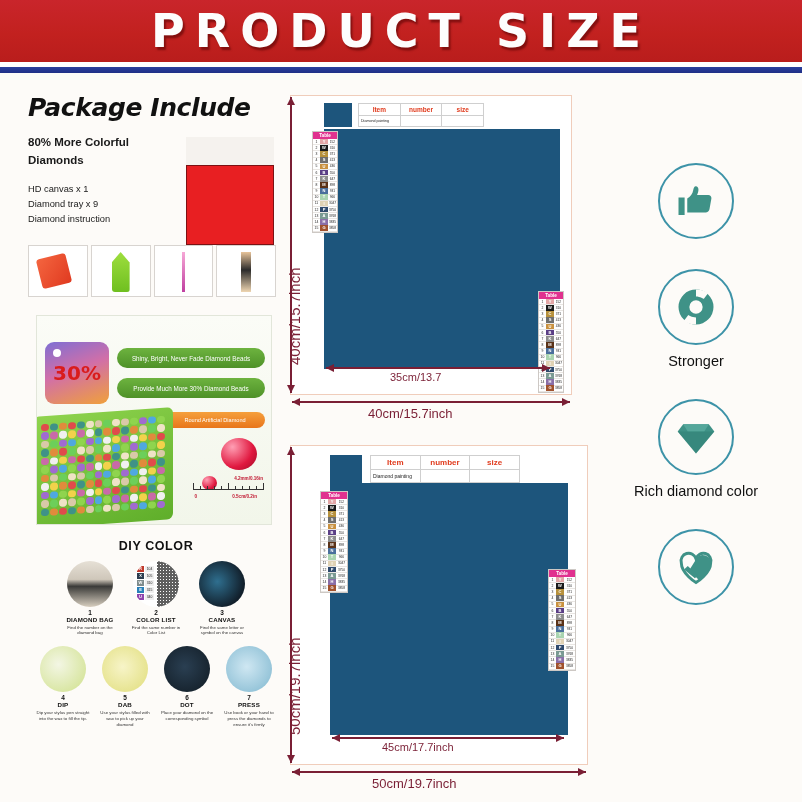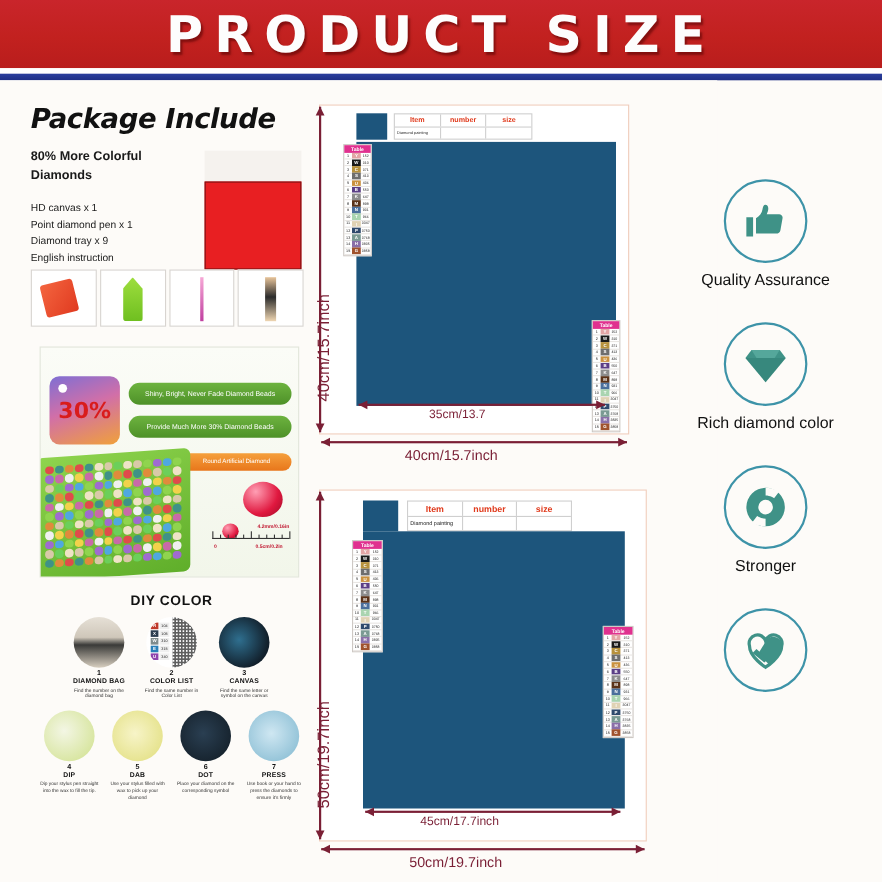--- a/index.html
+++ b/index.html
@@ -194,23 +194,22 @@
   <div class="left-col">
     <div class="pkg-title">Package Include</div>
 
     <div class="pkg-sub">
       <div>80% More Colorful</div>
       <div>Diamonds</div>
     </div>
 
     <div class="pkg-list">
       <div>HD canvas x  1</div>
-      <div>Point diamond pen x 1</div>
       <div>Diamond tray x 9</div>
-      <div>English instruction</div>
+      <div>Diamond instruction</div>
     </div>
 
     <div class="pkg-swatch-wrap">
       <div class="pkg-swatch-red"></div>
     </div>
 
     <div class="pkg-thumbs">
       <div class="thumb">
           <span class="t-tray"></span>
         </div>
@@ -873,47 +872,46 @@
 
   <div class="features">
 
     <div class="feature">
       <div class="fcircle">
         <svg width="42" height="42" viewBox="0 0 24 24">
           <path fill="#3f9287" d="M2 10h3.5v10H2z"></path>
           <path fill="#3f9287" d="M7 10.5c1.8-.8 3.1-2.6 3.4-4.6.2-1.3.6-2.4 1.5-2.4.9 0 1.5.8 1.5 2 0 1-.4 2-0.8 3H19c1.1 0 2 .9 1.8 2l-1.1 6.2c-.2 1.1-1.1 1.8-2.2 1.8H7z"></path>
         </svg>
       </div>
-      <div class="flabel">Quality Assurance</div>
+    </div>
+
+    <div class="feature f2">
+      <div class="fcircle">
+        <svg width="42" height="42" viewBox="0 0 24 24">
+          <path fill="#3f9287" d="M12 2a10 10 0 1 1-10 10 10 10 0 0 1 10-10zm0 6.2a3.8 3.8 0 1 0 3.8 3.8A3.8 3.8 0 0 0 12 8.2z"></path>
+          <path fill="#fdfbf8" d="M12 2c4 0 7 2 7 2l-2.6 3.4S14.4 6 12 6z"></path>
+          <path fill="#fdfbf8" d="M12 22c-4 0-7-2-7-2l2.6-3.4S9.6 18 12 18z"></path>
+        </svg>
+      </div>
+      <div class="flabel">Stronger</div>
     </div>
 
     <div class="feature f2">
       <div class="fcircle">
         <svg width="44" height="44" viewBox="0 0 24 24">
           <path fill="#3f9287" d="M5 5h14l3 4-10 12L2 9z"></path>
           <path fill="#55a79b" d="M5 5l2.5 4h9L19 5z"></path>
           <path fill="#2f7d72" d="M2 9h20l-10 12z" opacity=".45"></path>
         </svg>
       </div>
       <div class="flabel">Rich diamond color</div>
     </div>
 
     <div class="feature f2">
       <div class="fcircle">
-        <svg width="42" height="42" viewBox="0 0 24 24">
-          <path fill="#3f9287" d="M12 2a10 10 0 1 1-10 10 10 10 0 0 1 10-10zm0 6.2a3.8 3.8 0 1 0 3.8 3.8A3.8 3.8 0 0 0 12 8.2z"></path>
-          <path fill="#fdfbf8" d="M12 2c4 0 7 2 7 2l-2.6 3.4S14.4 6 12 6z"></path>
-          <path fill="#fdfbf8" d="M12 22c-4 0-7-2-7-2l2.6-3.4S9.6 18 12 18z"></path>
-        </svg>
-      </div>
-      <div class="flabel">Stronger</div>
-    </div>
-
-    <div class="feature f2">
-      <div class="fcircle">
         <svg width="44" height="44" viewBox="0 0 24 24">
           <path fill="none" stroke="#3f9287" stroke-width="1.6" d="M12 20.5S4 15.5 4 9.8A4 4 0 0 1 12 7.5 4 4 0 0 1 20 9.8c0 5.7-8 10.7-8 10.7z"></path>
           <path fill="#3f9287" d="M12.4 7.2A4.2 4.2 0 0 1 20 9.8c0 4-4 7.6-6.3 9.4l-5.4-5.4z"></path>
           <path fill="#3f9287" d="M5.5 13.4l2-2 5.5 5.2-1.6 1.6z"></path>
         </svg>
       </div>
     </div>
   </div>
 </div>
 

